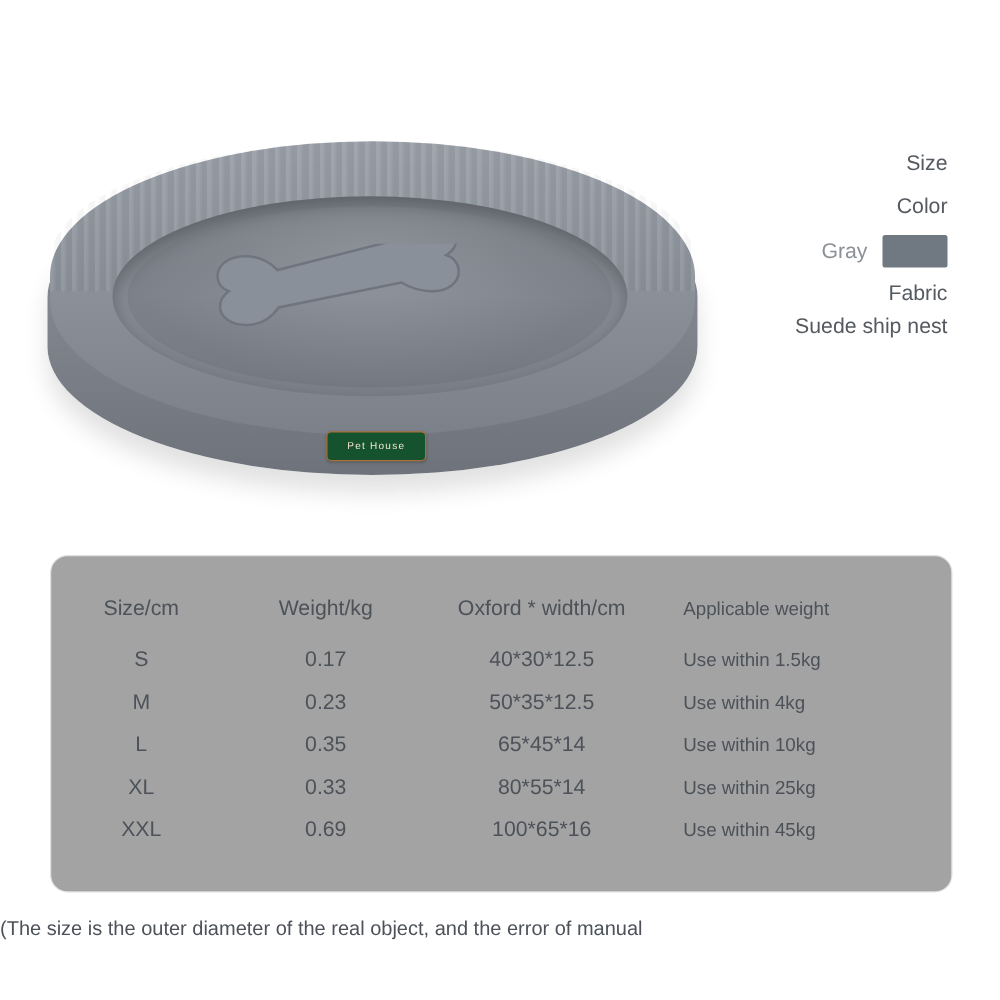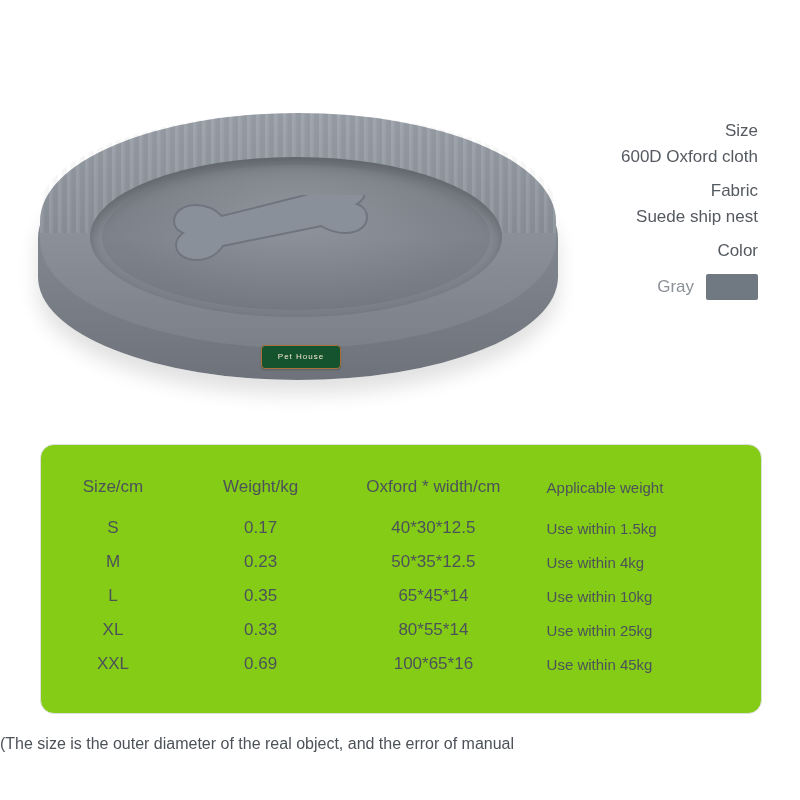--- a/index.html
+++ b/index.html
@@ -149,21 +149,21 @@
 
   
   .table-card {
     position: absolute;
     left: 40px;
     top: 444px;
     width: 722px;
     height: 270px;
     border: 1px solid #e0e0e0;
     border-radius: 14px;
-    background: #84cc16;
+    background: #a3a3a3;
     box-sizing: border-box;
   }
   table.size-table {
     width: 100%;
     border-collapse: collapse;
     margin-top: 26px;
     font-size: 17px;
     color: #4d5259;
   }
   table.size-table th {
@@ -222,33 +222,32 @@
       </div>
       <div class="bed-tag">
         <div class="bed-tag-text">Pet House</div>
       </div>
     </div>
   </div>
 
   <div class="spec-list">
     <div class="spec-row">
       <span class="spec-label">Size</span>
-      <span class="spec-value">600D Oxford cloth</span>
-    </div>
-    <div class="spec-row">
-      <span class="spec-label">Fabric</span>
-      <span class="spec-value">Suede ship nest</span>
     </div>
     <div class="spec-row">
       <span class="spec-label">Color</span>
       <div class="color-row">
         <span class="color-name">Gray</span>
         <span class="swatch" style="background: rgb(112, 120, 129);"></span>
       </div>
     </div>
+    <div class="spec-row">
+      <span class="spec-label">Fabric</span>
+      <span class="spec-value">Suede ship nest</span>
+    </div>
   </div>
 
 </div>
 
 <div class="table-card">
   <table class="size-table">
     <thead>
       <tr>
         <th class="col-size">Size/cm</th>
         <th class="col-weight">Weight/kg</th>

